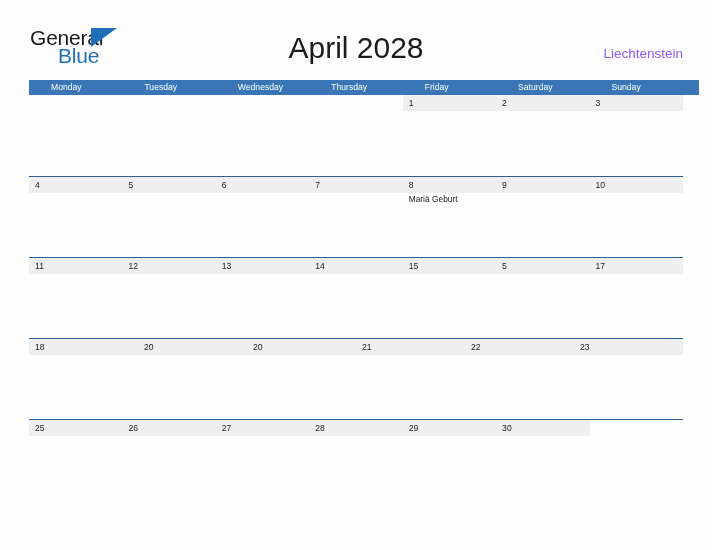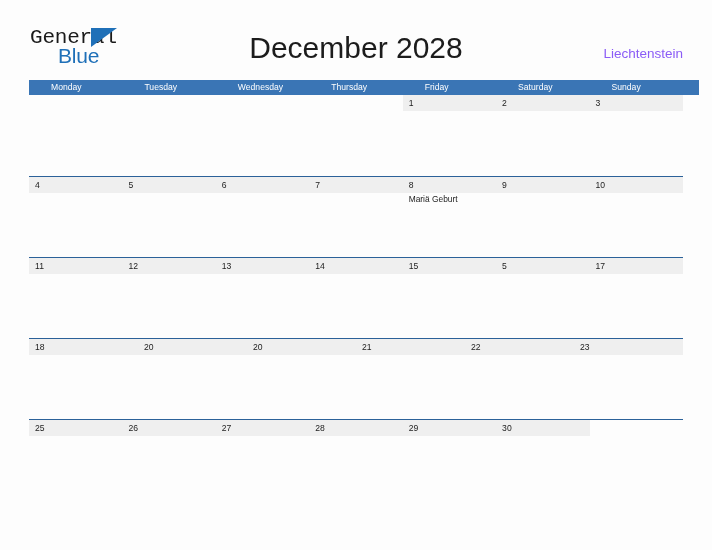--- a/index.html
+++ b/index.html
@@ -39,21 +39,21 @@
     height: 44px;
   }
   .logo-general {
     position: absolute;
     left: 0;
     top: 0;
     font-size: 21px;
     line-height: 21px;
     color: #1a1a1a;
     letter-spacing: -0.2px;
-    font-family: Liberation Mono, monospace;
+    font-family: Liberation Sans, sans-serif;
   }
   .logo-blue {
     position: absolute;
     left: 28px;
     top: 18px;
     font-size: 21px;
     line-height: 21px;
     color: #1f70b8;
     letter-spacing: -0.2px;
     font-family: "Liberation Sans", sans-serif;
@@ -176,21 +176,21 @@
 <div class="page">
 
   <div class="header">
 
     <div class="logo">
       <span class="logo-general">General</span>
       <span class="logo-triangle"></span>
       <span class="logo-blue">Blue</span>
     </div>
 
-    <div class="cal-title">December 2028</div>
+    <div class="cal-title">April 2028</div>
 
     <div class="cal-region">Liechtenstein</div>
 
   </div>
 
   <div class="calendar">
     <div class="weekday-row">
         <div class="weekday-cell">Monday</div>
         <div class="weekday-cell">Tuesday</div>
         <div class="weekday-cell">Wednesday</div>

